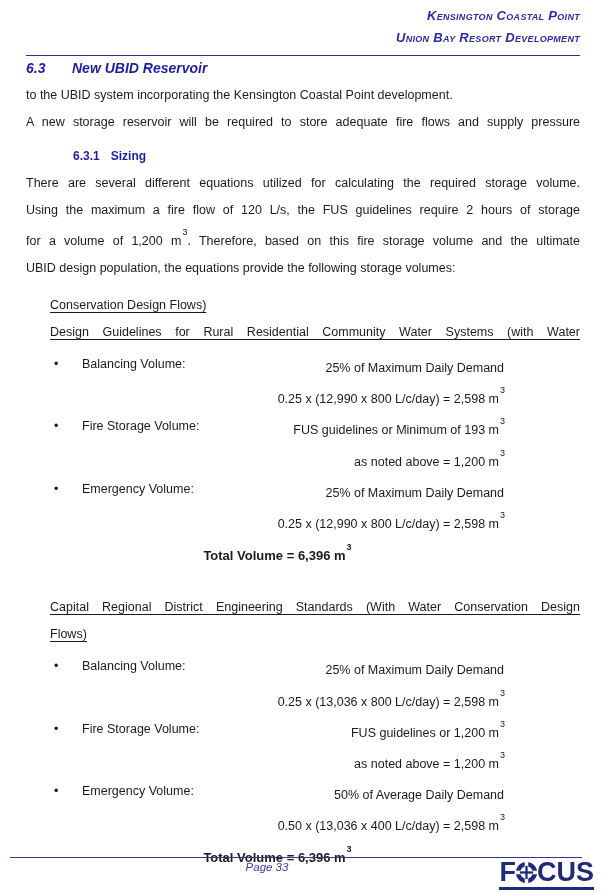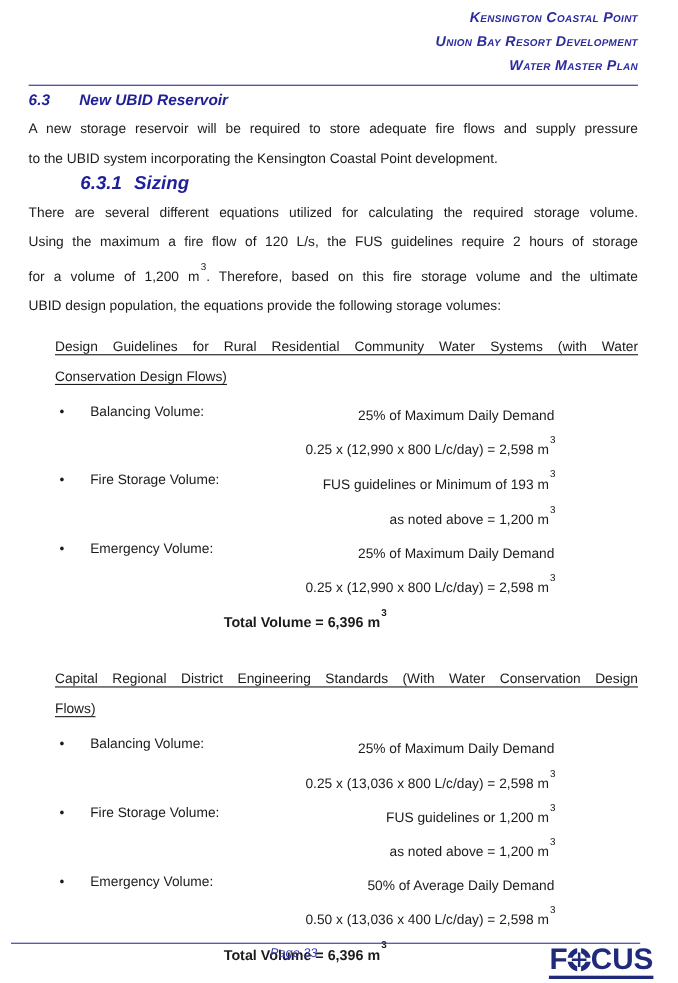--- a/index.html
+++ b/index.html
@@ -12,21 +12,21 @@
   
   .doc-header {
     text-align:right; color:#2b2b9e; font-weight:bold; font-style:italic;
     font-variant:small-caps; font-size:13px; line-height:22px; letter-spacing:.3px;
   }
   .header-rule { border:none; border-top:1.5px solid #2b2b9e; margin:6px 0 0 0; }
 
   
   .h-sec { color:#1f1f99; font-weight:bold; font-style:italic; font-size:14px; line-height:17px; margin-top:4px; }
   .h-sec .num { display:inline-block; width:46px; }
-  .h-sub { color:#1f1f99; font-weight:bold; font-style:italic; font-size:17px; line-height:17px; margin-left:47px; }
+  .h-sub { color:#1f1f99; font-weight:bold; font-size:12px; line-height:17px; margin-top:12px; margin-left:47px; }
   .h-sub .num { margin-right:11px; }
 
   
   .para { font-size:12.5px; margin-top:5px; }
   .pline { line-height:27px; }
   .jline { text-align:justify; text-align-last:justify; }
   .lline { text-align:left; }
 
   sup.s3 { font-size:9px; position:relative; top:-5px; margin-left:1px; }
 
@@ -53,48 +53,47 @@
   .logo .reticle { width:23px; height:23px; margin:0 -1px; display:block; }
 </style>
 </head>
 <body>
 
 <div class="page">
 
   <div class="doc-header">
     <div>Kensington Coastal Point</div>
     <div>Union Bay Resort Development</div>
-    <div>Water Master Plan</div>
   </div>
   <hr class="header-rule">
 
   <div class="h-sec">
     <span class="num">6.3</span><span>New UBID Reservoir</span>
   </div>
 
   <div class="para">
+    <div class="pline lline">to the UBID system incorporating the Kensington Coastal Point development.</div>
     <div class="pline jline">A new storage reservoir will be required to store adequate fire flows and supply pressure</div>
-    <div class="pline lline">to the UBID system incorporating the Kensington Coastal Point development.</div>
   </div>
 
   <div class="h-sub">
     <span class="num">6.3.1</span><span>Sizing</span>
   </div>
 
   <div class="para">
     <div class="pline jline">There are several different equations utilized for calculating the required storage volume.</div>
     <div class="pline jline">Using the maximum a fire flow of 120 L/s, the FUS guidelines require 2 hours of storage</div>
     <div class="pline jline"><span>for a volume of 1,200 m</span><sup class="s3">3</sup><span>. Therefore, based on this fire storage volume and the ultimate</span></div>
     <div class="pline lline">UBID design population, the equations provide the following storage volumes:</div>
   </div>
 
   <div class="vgroup">
     <div class="ghead">
+      <div class="pline lline">Conservation Design Flows)</div>
       <div class="pline jline">Design Guidelines for Rural Residential Community Water Systems (with Water</div>
-      <div class="pline lline">Conservation Design Flows)</div>
     </div>
     <div class="vrows">
 
       <div class="vrow">
         <span class="bullet">•</span>
         <span class="vlabel">Balancing Volume:</span>
         <span class="vval"><span>25% of Maximum Daily Demand</span><sup class="s3"></sup></span>
       </div>
       <div class="veq"><span>0.25 x (12,990 x 800 L/c/day) = 2,598 m</span><sup class="s3">3</sup></div>
 

